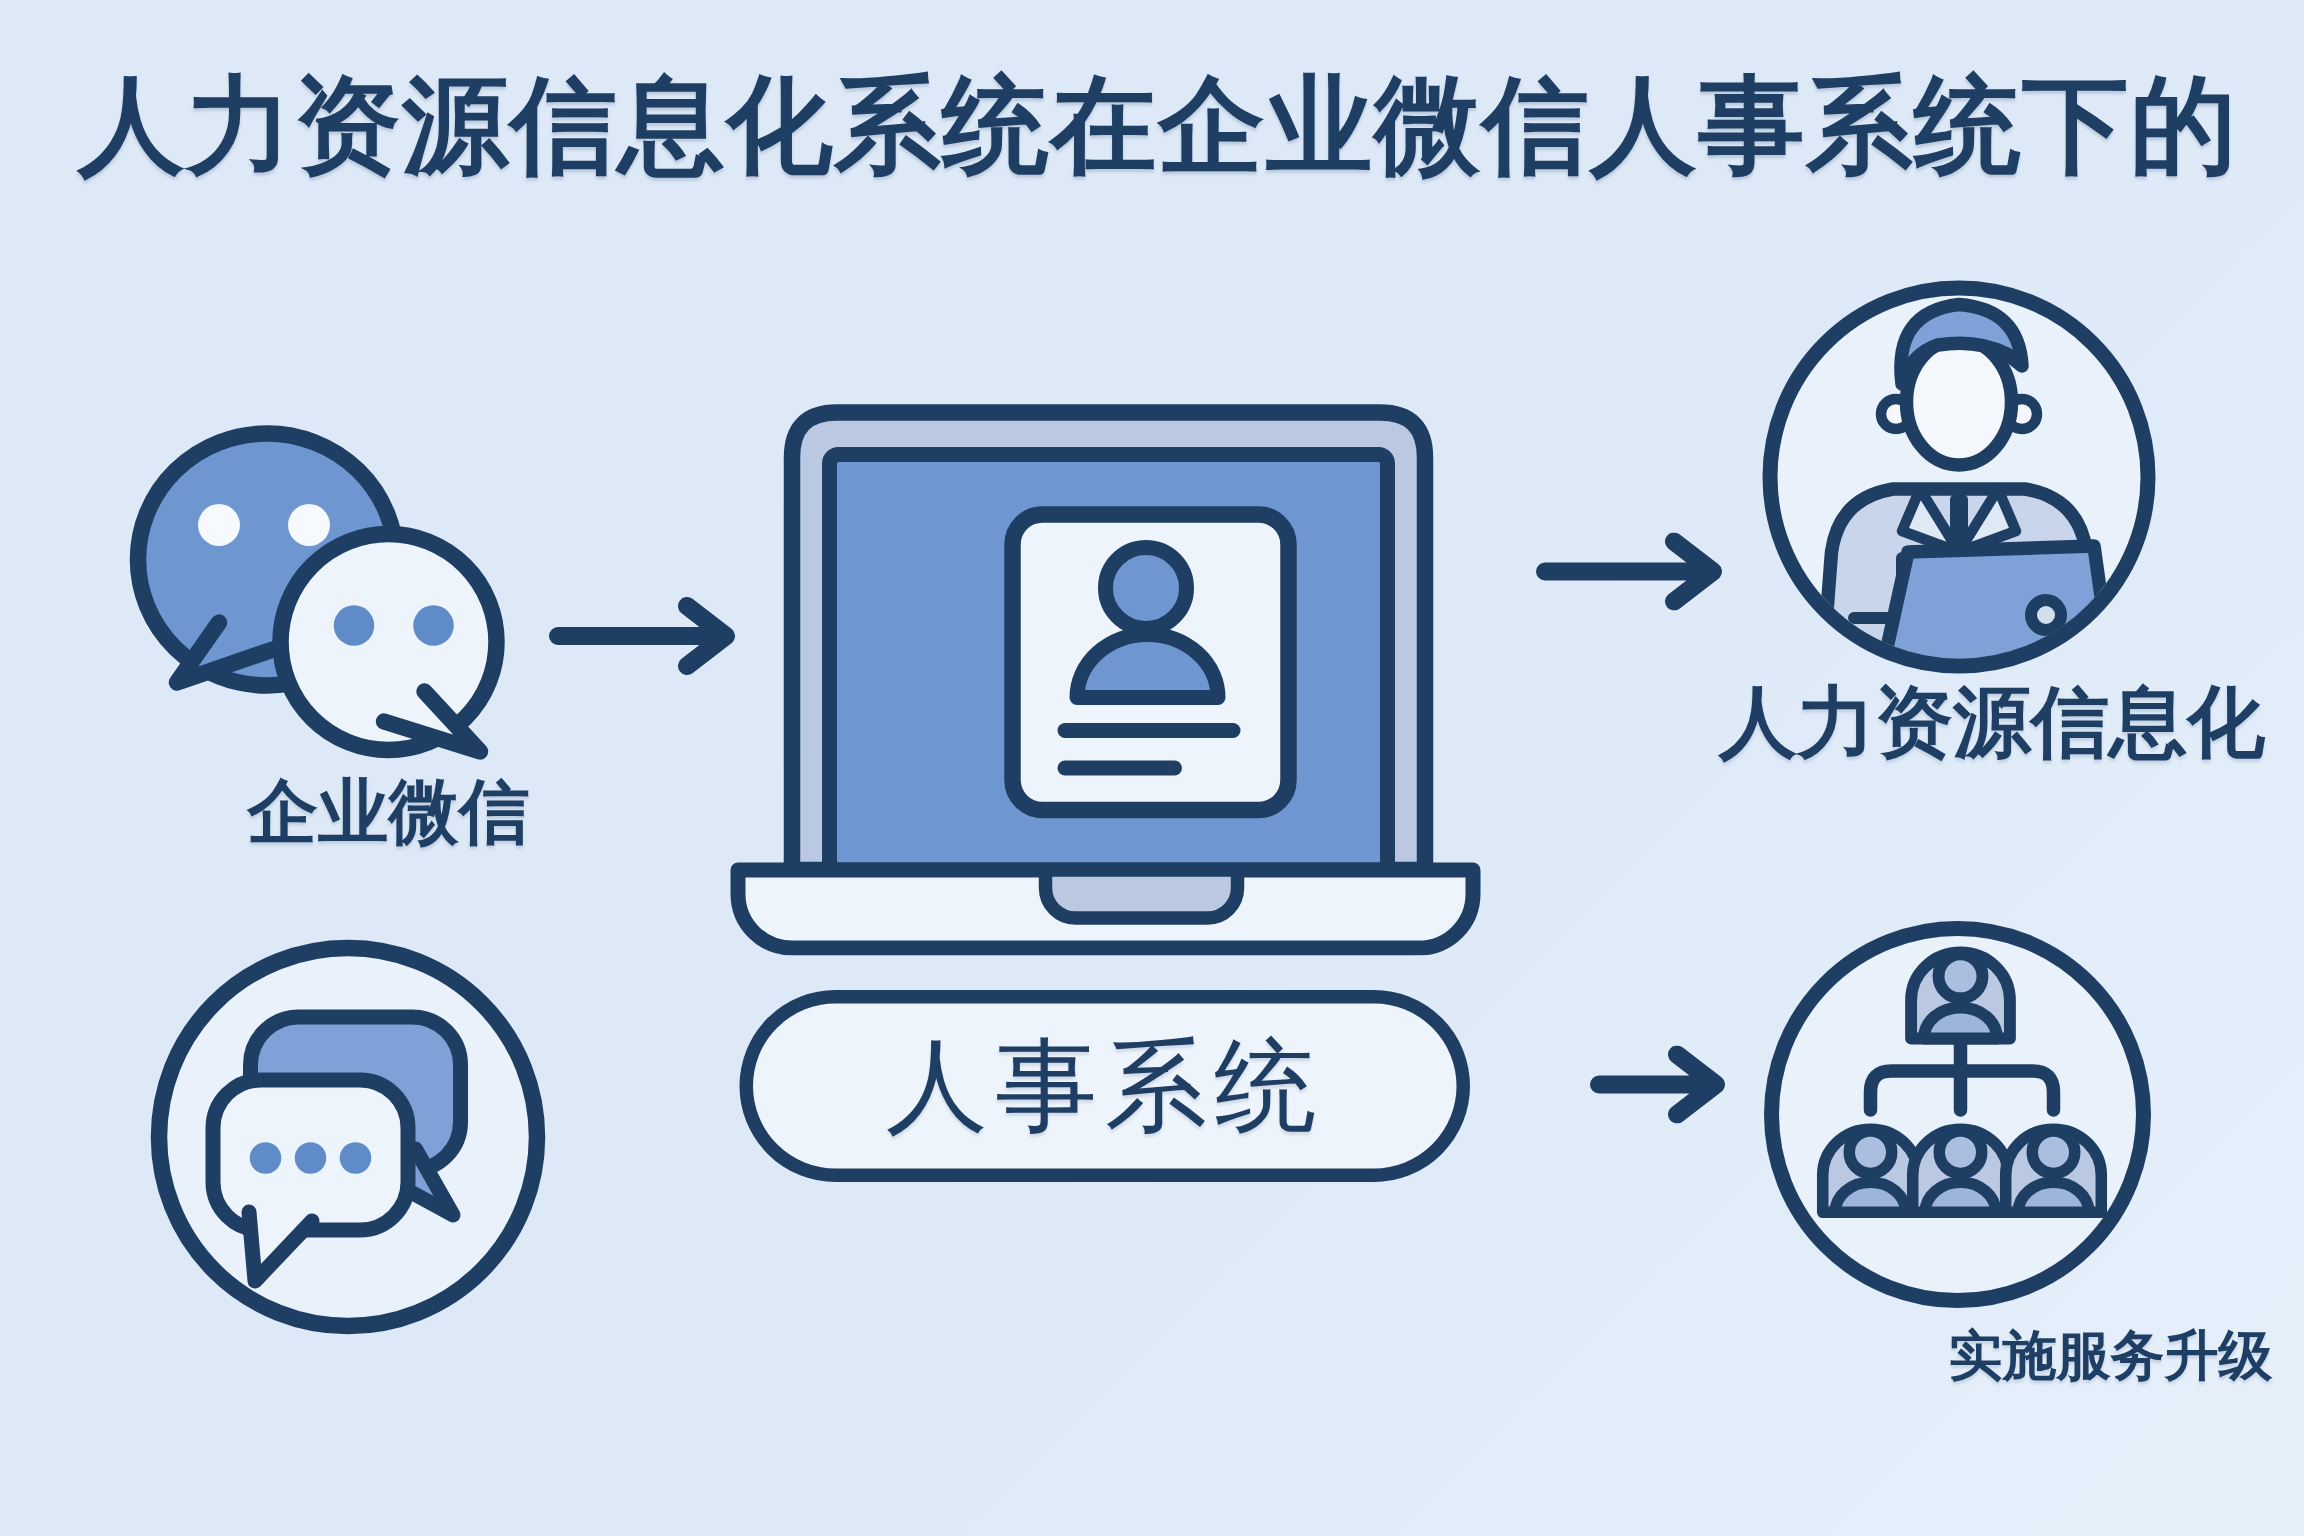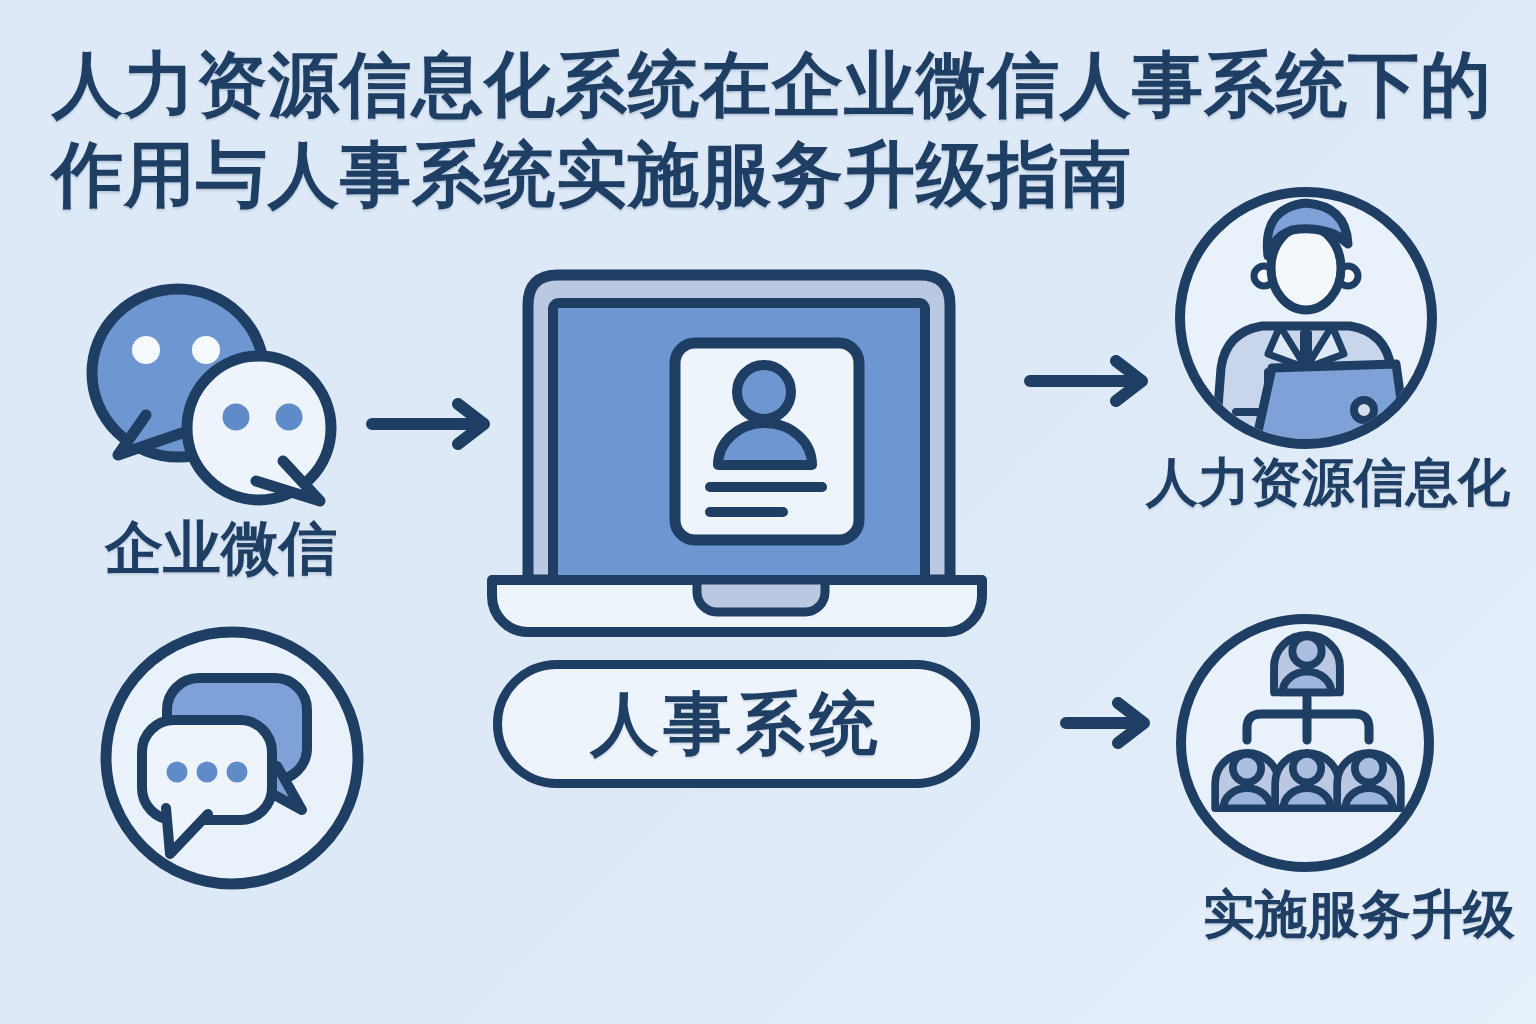--- a/index.html
+++ b/index.html
@@ -16,49 +16,48 @@
     font-family:"Liberation Sans","DejaVu Sans",sans-serif;
   }
   .abs{position:absolute}
   .title{
     left:52px;top:40px;width:1460px;color:var(--navy);
     font-size:71px;font-weight:800;line-height:90px;letter-spacing:1px;
     text-shadow:0 2px 2px rgba(31,62,99,0.18);
   }
   .lbl{color:var(--navy);font-weight:800;text-align:right;
        text-shadow:0 2px 2px rgba(31,62,99,0.15)}
-  .wechat-lbl{left:72px;top:510px;width:265px;font-size:58px}
+  .wechat-lbl{left:88px;top:510px;width:265px;font-size:47px}
   .hris-lbl{left:1100px;top:452px;width:410px;font-size:52px;line-height:60px}
-  .org-lbl{left:1105px;top:880px;width:410px;font-size:52px}
+  .org-lbl{left:1105px;top:880px;width:410px;font-size:36px}
   .pill{
     left:493px;top:660px;width:487px;height:128px;
     background:var(--pale);border:9px solid var(--navy);border-radius:66px;
     display:flex;align-items:center;justify-content:center;
-    color:var(--navy);font-size:68px;font-weight:700;letter-spacing:5px;
+    color:var(--navy);font-size:68px;font-weight:400;letter-spacing:5px;
     text-shadow:0 2px 2px rgba(31,62,99,0.15);
   }
   
   .sk{stroke:var(--navy);stroke-linejoin:round;stroke-linecap:round}
   .nf{fill:none}
   .f-mid{fill:var(--mid-blue)} .f-soft{fill:var(--soft-blue)}
   .f-slate{fill:var(--light-slate)} .f-pale{fill:var(--pale)}
   .f-circle{fill:var(--circle-fill)} .f-navy{fill:var(--navy)}
   .f-dot{fill:var(--dot-blue)} .f-torso{fill:var(--torso)}
   .f-collar{fill:var(--collar)} .f-face{fill:var(--face)}
   .f-head{fill:var(--head-fill)} .f-shoulder{fill:var(--shoulder-fill)}
   .f-liddot{fill:var(--lid-dot)} .f-eye{fill:#f6fafe}
 </style>
 </head>
 <body>
 
 <div class="canvas">
 
   <div class="abs title">
     <div>人力资源信息化系统在企业微信人事系统下的</div>
-    <div>作用与人事系统实施服务升级指南</div>
   </div>
 
   <svg class="abs" style="left:78px;top:283px" width="320" height="240" viewBox="0 0 320 240">
     <ellipse class="sk f-mid" cx="100" cy="90" rx="86" ry="84" stroke-width="11"></ellipse>
     <path class="sk f-mid" d="M68,132 L40,172 L104,150" stroke-width="11"></path>
     <circle class="f-eye" cx="68" cy="67" r="14"></circle>
     <circle class="f-eye" cx="128" cy="67" r="14"></circle>
     <circle class="sk f-pale" cx="181" cy="145" r="72" stroke-width="11"></circle>
     <path class="sk f-pale" d="M205,178 L242,218 L178,198" stroke-width="11"></path>
     <circle class="f-dot" cx="158" cy="134" r="13.5"></circle>

